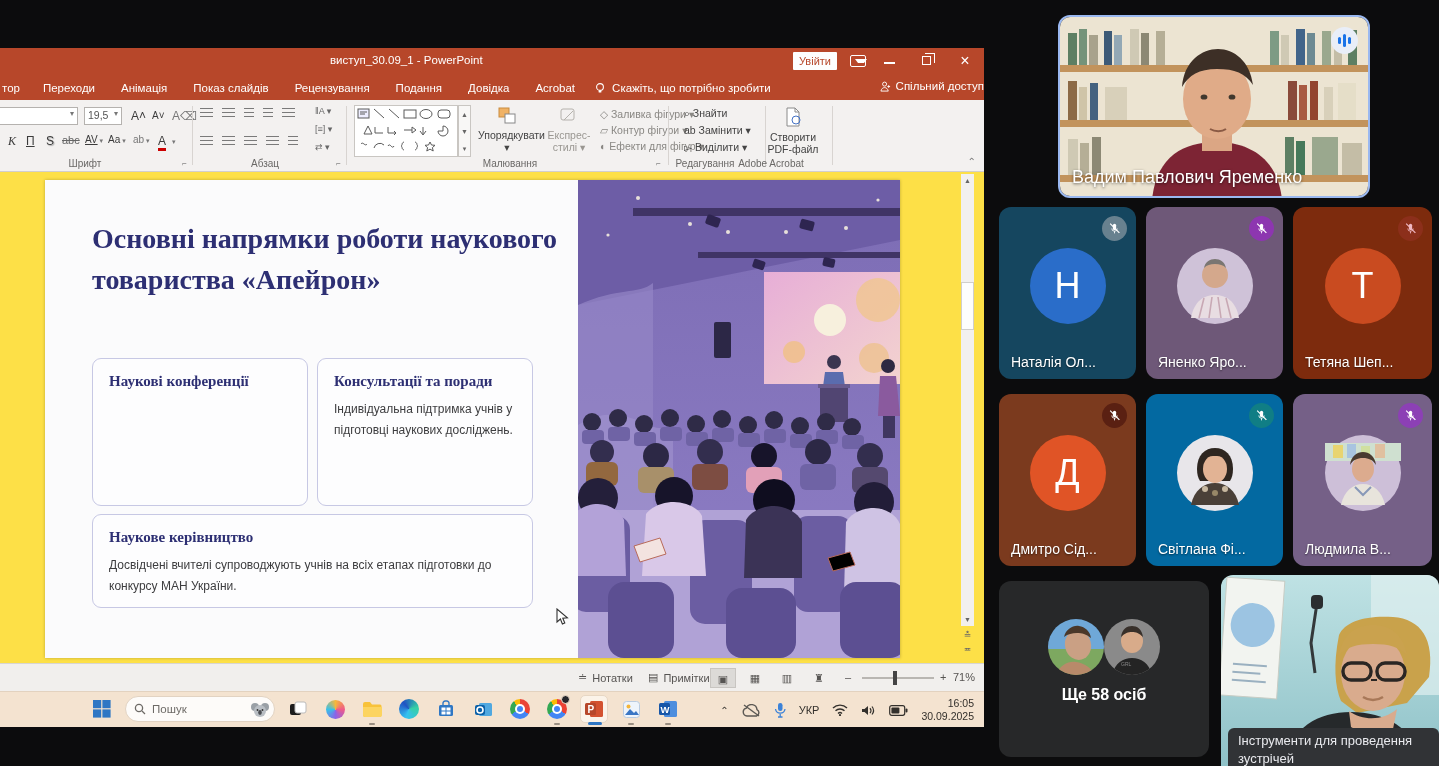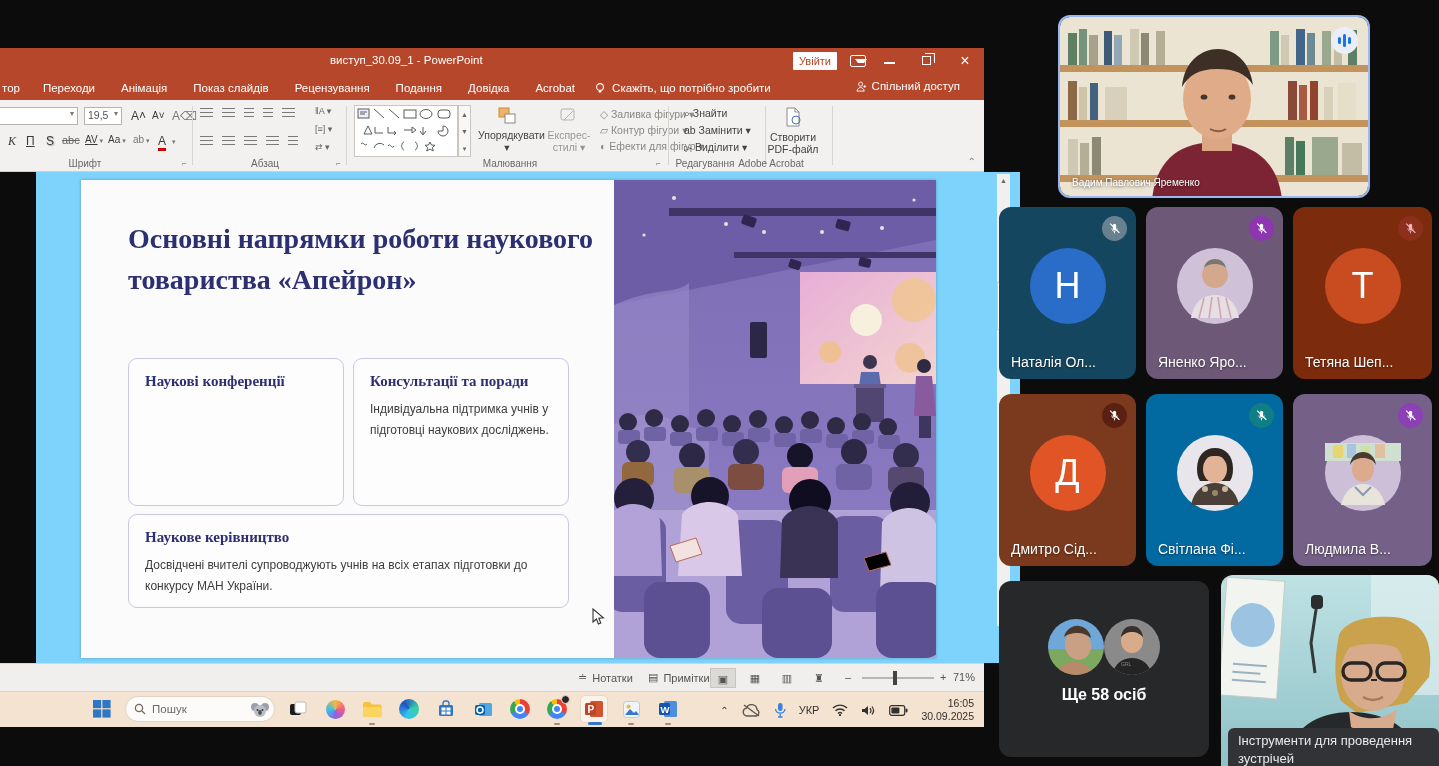--- a/index.html
+++ b/index.html
@@ -16,41 +16,41 @@
   .win-min { position:absolute; left:884px; top:14px; width:11px; height:1.5px; background:#fff; }
   .win-restore { position:absolute; left:922px; top:8px; width:9px; height:9px; border:1.2px solid #fff; background:#b7472a; }
   .win-restore::before { content:""; position:absolute; left:2px; top:-4px; width:9px; height:9px; border:1.2px solid #fff; border-bottom:none; border-left:none; }
   .win-close { position:absolute; left:955px; top:3px; width:20px; height:20px; color:#fff; font-size:16px; text-align:center; line-height:20px; }
 
   .pp-tabs { position:absolute; left:0; top:75px; width:984px; height:25px; background:#b7472a; color:#fff; display:flex; align-items:center; font-size:11.5px; }
   .pp-tab { padding:0 13px; white-space:nowrap; }
   .pp-tab.cut { padding-left:2px; padding-right:10px; }
   .tellme { display:flex; align-items:center; gap:6px; margin-left:6px; }
   .bulb { width:12px; height:12px; }
-  .share-btn { position:absolute; right:24px; top:5px; display:flex; align-items:center; gap:5px; font-size:11.5px; }
+  .share-btn { position:absolute; right:0; top:5px; display:flex; align-items:center; gap:5px; font-size:11.5px; }
 
   .pp-ribbon { position:absolute; left:0; top:100px; width:984px; height:72px; background:#f3f1f0; border-bottom:1px solid #d2cecb; font-size:11px; color:#444; }
   .grp-label { position:absolute; bottom:2px; font-size:10px; color:#6a6866; width:120px; text-align:center; }
   .grp-divider { position:absolute; top:6px; bottom:6px; width:1px; background:#d8d4d1; }
   .combo { position:absolute; height:18px; border:1px solid #b5b2af; background:#fff; font-size:10.5px; color:#555; padding:1px 3px; }
   .combo .dd { float:right; color:#777; font-size:8px; }
   .fmtbtn { position:absolute; top:34px; font-size:12px; color:#3b3b3b; }
   .mini-dd { font-size:7px; color:#777; }
   .bars { display:inline-block; width:13px; height:10px; background:repeating-linear-gradient(to bottom,#7a7a7a 0 1.4px,transparent 1.4px 4px); }
   .bars.short { width:10px; }
   .ribbtn-stack { position:absolute; font-size:10.5px; color:#8a8884; white-space:nowrap; }
   .ribbtn-stack.en { color:#444; }
   .shape-gallery { position:absolute; left:354px; top:5px; width:104px; height:52px; background:#fff; border:1px solid #c9c6c2; }
   .shape-scroll { position:absolute; left:458px; top:5px; width:13px; height:52px; border:1px solid #c9c6c2; background:#f8f7f6; font-size:7px; color:#666; text-align:center; line-height:17px; }
   .bigbtn { position:absolute; top:6px; width:58px; text-align:center; font-size:10.5px; color:#444; line-height:1.15; }
   .bigbtn .ic { display:block; margin:0 auto 3px; }
   .collapse-ribbon { position:absolute; right:8px; bottom:4px; color:#777; font-size:10px; }
 
   
-  .pp-canvas { position:absolute; left:0; top:172px; width:984px; height:491px; background:#7dd3fc;margin-left:36px; }
+  .pp-canvas { position:absolute; left:0; top:172px; width:984px; height:491px; background:#fde047; }
   .pp-scrollbar { position:absolute; right:10px; top:2px; width:13px; height:452px; background:#f2f0ee; }
   .pp-scrollbar .arrow { position:absolute; width:13px; height:13px; font-size:7px; color:#666; text-align:center; line-height:13px; }
   .pp-scrollbar .thumb { position:absolute; left:0; top:108px; width:13px; height:48px; background:#fdfdfd; border:1px solid #d0cecb; }
   .pp-navbtn { position:absolute; right:10px; font-size:9px; color:#666; width:13px; text-align:center; }
 
   .slide { position:absolute; left:45px; top:8px; width:855px; height:478px; background:#fbfbfc; box-shadow:0 0 3px rgba(0,0,0,.25); }
   .slide-title { position:absolute; left:47px; top:38px; width:480px; font-family:"Liberation Serif", serif; font-weight:bold; font-size:28px; line-height:1.48; color:#2d2f73; }
   .card { position:absolute; background:#fdfdfe; border:1px solid #c7c8e4; border-radius:9px; padding:14px 16px; }
   .card h3 { font-family:"Liberation Serif", serif; font-size:15px; color:#2d2f73; margin-bottom:9px; }
   .card p { font-size:12px; color:#3d3d3f; line-height:1.75; }
@@ -76,21 +76,21 @@
   .koala { position:absolute; right:4px; top:3px; width:20px; height:20px; }
   .tray { position:absolute; right:10px; top:0; height:36px; display:flex; align-items:center; gap:13px; font-size:11px; color:#33302c; }
   .clock { text-align:right; font-size:10.5px; line-height:1.25; color:#33302c; }
 
   
   .tile { position:absolute; border-radius:12px; overflow:hidden; }
   .tile .name { position:absolute; left:12px; bottom:9px; color:#fff; font-size:14px; font-weight:500; text-shadow:0 1px 2px rgba(0,0,0,.55); white-space:nowrap; }
   .mic-badge { position:absolute; right:9px; top:9px; width:25px; height:25px; border-radius:50%; display:flex; align-items:center; justify-content:center; }
   .avatar { position:absolute; left:50%; top:46%; transform:translate(-50%,-50%); width:76px; height:76px; border-radius:50%; display:flex; align-items:center; justify-content:center; color:#fff; font-size:36px; }
   .speaker-tile { position:absolute; left:1058px; top:15px; width:312px; height:183px; border-radius:12px; border:2.5px solid #9ab8f0; overflow:hidden; }
-  .speaker-tile .name { position:absolute; left:12px; bottom:8px; color:#fff; font-size:10px; text-shadow:0 1px 3px rgba(0,0,0,.6); }
+  .speaker-tile .name { position:absolute; left:12px; bottom:8px; color:#fff; font-size:18px; text-shadow:0 1px 3px rgba(0,0,0,.6); }
   .audio-ind { position:absolute; right:10px; top:10px; width:27px; height:27px; border-radius:50%; background:#e9eef8; display:flex; align-items:center; justify-content:center; gap:2px; }
   .audio-ind i { display:block; width:3px; border-radius:2px; background:#1a73e8; }
   .overflow-tile { position:absolute; left:999px; top:581px; width:210px; height:176px; border-radius:12px; background:#272829; }
   .overflow-label { position:absolute; width:100%; top:105px; text-align:center; color:#fff; font-size:16px; font-weight:bold; }
   .ov-av { position:absolute; top:38px; width:56px; height:56px; border-radius:50%; overflow:hidden; }
   .cam-tile { position:absolute; left:1221px; top:575px; width:218px; height:191px; border-radius:12px 12px 0 0; overflow:hidden; }
   .meet-tooltip { position:absolute; left:1228px; top:728px; width:211px; height:38px; background:#313336; color:#e9eaee; border-radius:6px 6px 0 0; font-size:13px; line-height:1.4; padding:4px 10px; }
 </style>
 </head>
 <body>

